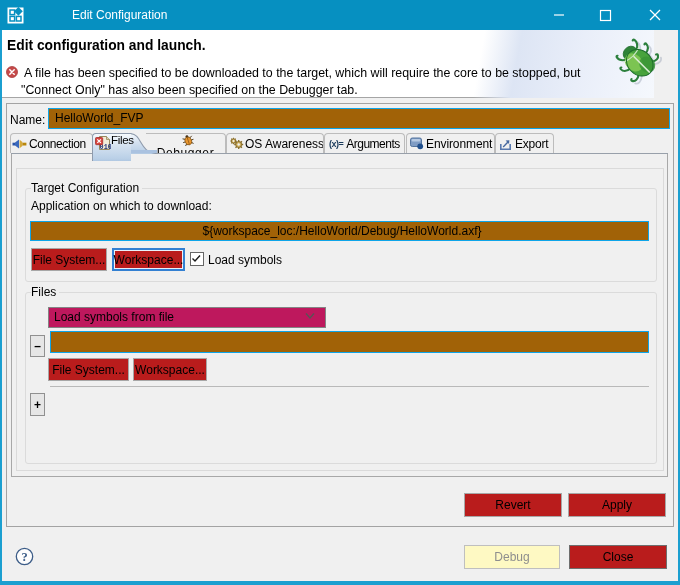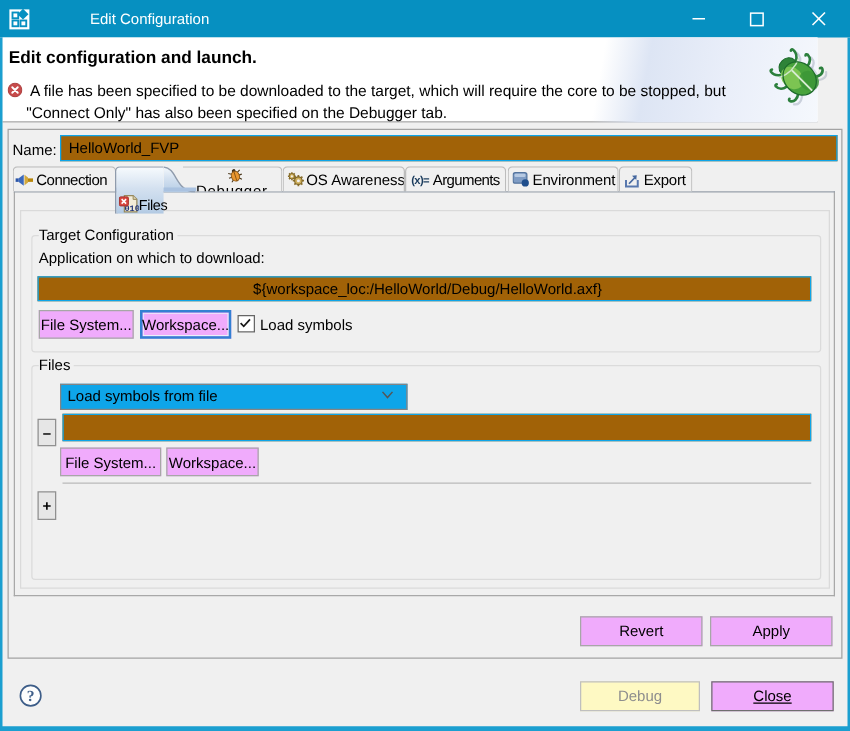--- a/index.html
+++ b/index.html
@@ -26,58 +26,58 @@
   #nameLbl{left:10px;top:113px;}
   #nameInp{left:48px;top:108px;width:622px;height:21px;line-height:18px;padding-left:6px;}
   
   #tfold{left:11px;top:153px;width:657px;height:324px;border:1px solid #a8a8a8;border-top:none;}
   #keyline{left:11px;top:153px;width:657px;height:1px;background:#98a0aa;}
   .tab{position:absolute;top:133px;height:20px;background:#f0f0f0;
        border:1px solid #bcbcbc;border-bottom:none;border-radius:4px 4px 0 0;
        display:flex;align-items:center;white-space:nowrap;overflow:hidden;
        font-size:12px;}
   .tab .ic{flex:0 0 auto;}
-  #tabFiles{left:92px;top:133px;width:39px;height:38px;z-index:3;
+  #tabFiles{left:92px;top:133px;width:39px;height:28px;z-index:3;
      background:linear-gradient(#f6fafd,#d4e1f0 45%,#bad0e7 90%,#b1c8e2);
      border:1px solid #8f9bac;border-bottom:none;border-right:none;border-radius:4px 0 0 0;
-     display:flex;align-items:flex-end;font-size:11.5px;white-space:nowrap;}
+     display:flex;align-items:flex-start;font-size:11.5px;white-space:nowrap;}
   #tabFiles .ic{flex:0 0 auto;}
   #swoosh{left:131px;top:133px;width:25px;height:21px;z-index:2;}
   #tabstrip{left:92px;top:150px;width:65px;height:3px;background:#aac2e0;z-index:2;}
   
   #inner{left:16px;top:168px;width:648px;height:303px;border:1px solid #dadada;}
   .group{border:1px solid #dbdbdb;border-radius:3px;}
   #grp1{left:25px;top:188px;width:632px;height:94px;}
   #grp1lbl{left:31px;top:181px;background:#f0f0f0;padding:0 3px 0 0;}
   #appLbl{left:31px;top:199px;}
   #appInp{left:30px;top:221px;width:619px;height:20px;line-height:18px;padding-left:5px;text-align:center;}
-  .btn{position:absolute;background:#f0abfc;border:1px solid #a7a7a7;
+  .btn{position:absolute;background:#b91c1c;border:1px solid #a7a7a7;
        display:flex;align-items:center;justify-content:center;font-size:12px;}
   #btnFS1{left:31px;top:248px;width:76px;height:23px;}
   #btnWS1{left:112px;top:248px;width:73px;height:23px;border:2px solid #3380d2;box-shadow:inset 0 0 0 1px #e9f1fa;}
   #chk{left:190px;top:252px;width:14px;height:14px;background:#fff;border:1px solid #666;}
   #chkLbl{left:208px;top:253px;}
   #grp2{left:25px;top:292px;width:632px;height:172px;}
   #grp2lbl{left:31px;top:285px;background:#f0f0f0;padding:0 3px 0 0;}
-  #combo{left:48px;top:307px;width:278px;height:21px;background:#0ea5e9;border:1px solid #848484;
+  #combo{left:48px;top:307px;width:278px;height:21px;background:#be185d;border:1px solid #848484;
          line-height:18px;padding-left:5px;}
   #comboArr{left:305px;top:312px;width:10px;height:8px;}
   #btnMinus{left:30px;top:335px;width:15px;height:22px;background:#e6e6e6;border:1px solid #909090;
             display:flex;align-items:center;justify-content:center;font-weight:bold;}
   #fileInp{left:50px;top:331px;width:599px;height:22px;}
   #btnFS2{left:48px;top:358px;width:81px;height:23px;}
   #btnWS2{left:133px;top:358px;width:74px;height:23px;}
   #sep2{left:50px;top:386px;width:599px;height:1px;background:#b9b9b9;}
   #btnPlus{left:30px;top:393px;width:15px;height:23px;background:#e6e6e6;border:1px solid #909090;
            display:flex;align-items:center;justify-content:center;font-weight:bold;}
   #btnRevert{left:464px;top:493px;width:98px;height:24px;}
   #btnApply{left:568px;top:493px;width:98px;height:24px;}
   #help{left:15px;top:547px;width:19px;height:19px;}
   #btnDebug{left:464px;top:545px;width:96px;height:24px;background:#fef9c3;border:1px solid #bfbfbf;color:#8e8e8e;}
-  #btnClose{left:569px;top:545px;width:98px;height:24px;border:1px solid #6e6e6e;text-decoration:underline;}
+  #btnClose{left:569px;top:545px;width:98px;height:24px;border:1px solid #6e6e6e;}
 </style>
 </head>
 <body>
 <div id="win">
   <div class="abs" id="tbar">
 
     <svg class="abs" style="left:7px;top:7px" width="17" height="17" viewBox="0 0 17 17">
       <rect x="0.5" y="0.5" width="16" height="16" fill="#ffffff"></rect>
       <rect x="3" y="3" width="4.6" height="4.6" fill="none" stroke="#0690c1" stroke-width="1.5"></rect>
       <rect x="3" y="9.4" width="4.6" height="4.6" fill="none" stroke="#0690c1" stroke-width="1.5"></rect>

